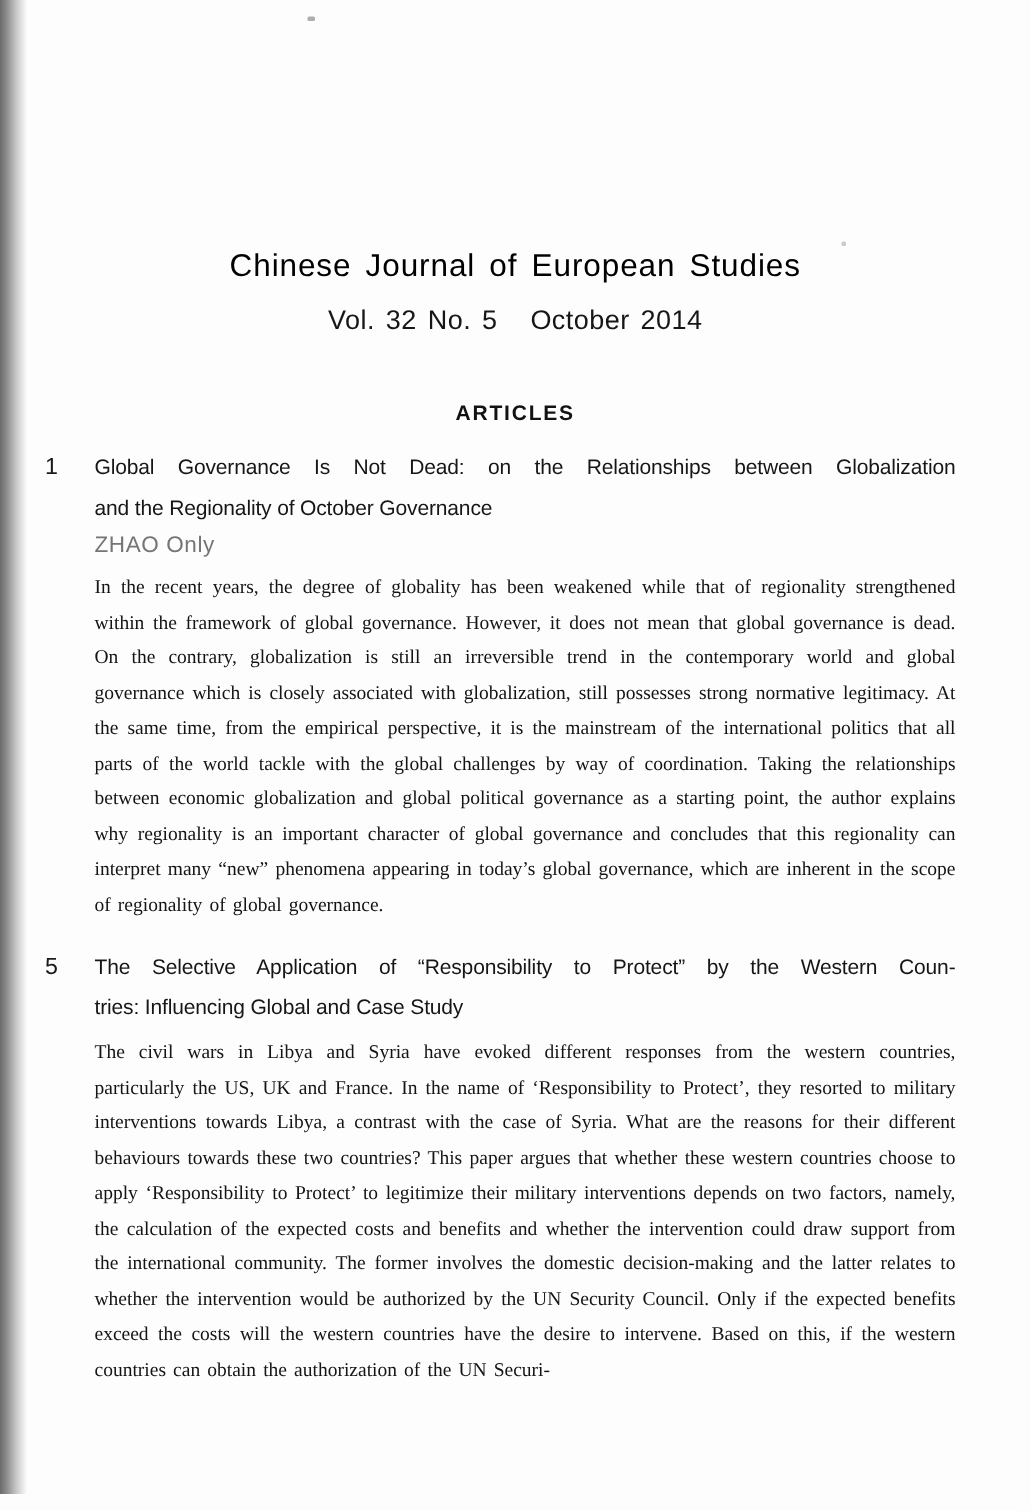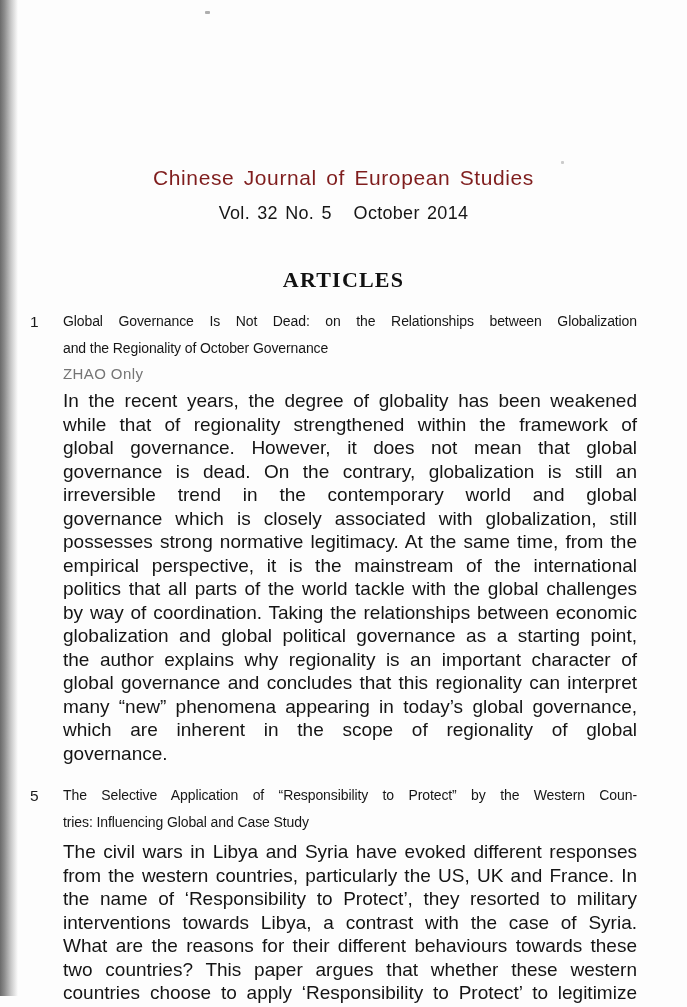--- a/index.html
+++ b/index.html
@@ -23,35 +23,35 @@
   }
   .speck { position: absolute; background: #9a9a9a; border-radius: 1px; }
   .speck-top { left: 205px; top: 11px; width: 5px; height: 3px; opacity: .8; }
   .speck-right { left: 561px; top: 161px; width: 3px; height: 3px; opacity: .5; }
 
   .journal-title {
     margin: 0; padding-top: 166px;
     text-align: center;
     font-size: 21px; font-weight: 400;
     letter-spacing: .6px; word-spacing: 3px;
-    color: #7f1d1d;
+    color: #000000;
   }
   .issue-line {
     margin-top: 13px;
     text-align: center;
     font-size: 18px; color: #161616;
     letter-spacing: .3px; word-spacing: 2px;
     white-space: pre-wrap;
   }
   .section-heading {
     margin: 43px 0 0 0;
     text-align: center;
-    font-family: Liberation Serif, serif;
+    font-family: Liberation Sans, sans-serif;
     font-weight: bold;
-    font-size: 22px; letter-spacing: 1.2px;
+    font-size: 14px; letter-spacing: 1.2px;
     color: #121212;
   }
 
   .articles { margin: 15px 50px 0 30px; }
   .article { display: flex; align-items: flex-start; }
   .article + .article { margin-top: 17px; }
   .article-num {
     width: 33px; flex: 0 0 33px;
     font-size: 15.5px; line-height: 27px;
     color: #1a1a1a;
@@ -65,22 +65,22 @@
   .title-line.just { text-align: justify; text-align-last: justify; }
   .authors {
     margin-top: 1px;
     font-size: 15px; line-height: 22px;
     letter-spacing: .4px;
     color: #757575;
     white-space: pre-wrap;
   }
   .abstract {
     margin: 4px 0 0 0;
-    font-family: Liberation Sans, sans-serif;
-    font-size: 19px; line-height: 23.5px;
+    font-family: Liberation Serif, serif;
+    font-size: 13px; line-height: 23.5px;
     color: #141414;
     text-align: justify;
     word-spacing: 1.5px;
   }
 </style>
 </head>
 <body>
 
 <div class="page">
 

